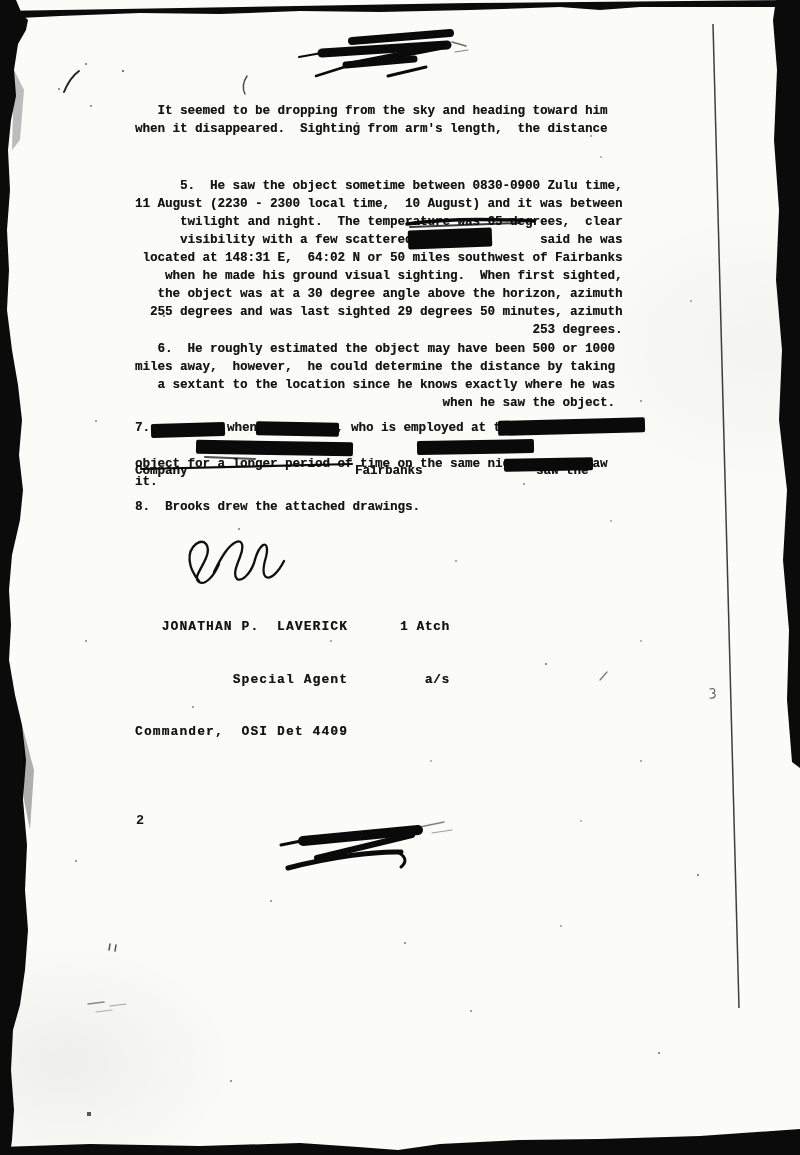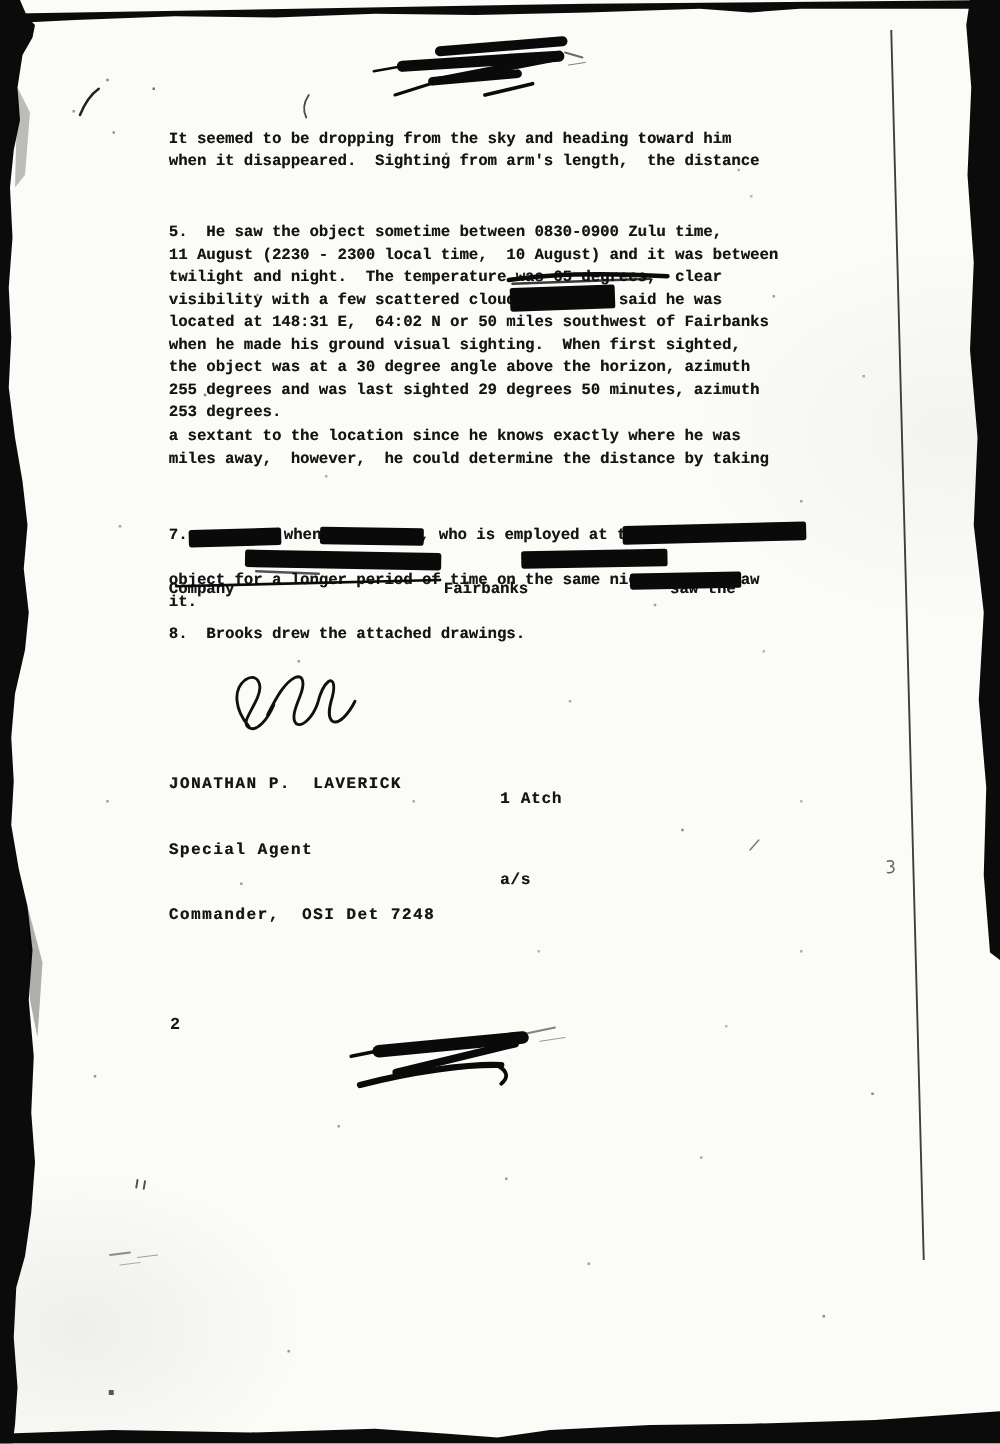--- a/index.html
+++ b/index.html
@@ -11,38 +11,38 @@
       #fbfbf8;
     font-family:"Liberation Mono","DejaVu Sans Mono",monospace;
     color:#141414;
   }
   .doc{position:absolute;inset:0;z-index:2;}
   .para{
     position:absolute;left:135px;font-size:12.5px;font-weight:700;
     line-height:18px;white-space:pre;letter-spacing:0;
     text-shadow:0.25px 0 0 rgba(0,0,0,.55);
   }
-  .ln{height:18px;}
+  .ln{height:18px;text-align:right;}
   .p7line{position:absolute;left:0;top:0;height:18px;width:800px;}
   .p7line span{
     position:absolute;top:0;font-size:12.5px;font-weight:700;white-space:pre;
     text-shadow:0.25px 0 0 rgba(0,0,0,.55);
   }
   .sigblock{
     position:absolute;left:135px;top:583px;font-size:12.8px;font-weight:700;
     line-height:17.5px;letter-spacing:1.2px;white-space:pre;
     text-shadow:0.3px 0 0 rgba(0,0,0,.6);
   }
   .sigblock .ln{height:17.5px;}
   .atchcol{
     position:absolute;left:400px;top:583px;font-size:12.8px;font-weight:700;
     line-height:17.5px;letter-spacing:0.6px;white-space:pre;
     text-shadow:0.3px 0 0 rgba(0,0,0,.6);
   }
-  .atchcol .ln{height:17.5px;margin-top:12px;}
+  .atchcol .ln{height:17.5px;}
   .pagenum{position:absolute;left:136px;top:813px;font-size:13.5px;font-weight:700;}
   .bar{position:absolute;background:#0a0a0a;border-radius:2px;z-index:5;}
   .artifacts{position:absolute;inset:0;z-index:6;pointer-events:none;}
   .specks{position:absolute;left:0;top:0;width:2px;height:2px;z-index:3;background:transparent;
     box-shadow:
       163px 315px 0 0 rgba(30,30,30,.55), 238px 528px 0 0 rgba(30,30,30,.45),
       545px 663px 0 0 rgba(30,30,30,.5),  618px 236px 0 0 rgba(30,30,30,.4),
       697px 874px 0 0 rgba(30,30,30,.5),  404px 942px 0 0 rgba(30,30,30,.45),
       658px 1052px 0 0 rgba(30,30,30,.5), 192px 706px 0 0 rgba(30,30,30,.4),
       523px 483px 0 0 rgba(30,30,30,.4),  356px 122px 0 0 rgba(30,30,30,.5),
@@ -67,21 +67,21 @@
 <div class="page">
 
   <div class="specks"></div>
 
   <main class="doc">
 
     <div class="para" style="top:102px"><div class="ln">It seemed to be dropping from the sky and heading toward him</div><div class="ln">when it disappeared.  Sighting from arm's length,  the distance</div></div>
 
     <div class="para" style="top:177px"><div class="ln">5.  He saw the object sometime between 0830-0900 Zulu time,</div><div class="ln">11 August (2230 - 2300 local time,  10 August) and it was between</div><div class="ln">twilight and night.  The temperature was 65 degrees,  clear</div><div class="ln">visibility with a few scattered clouds.         said he was</div><div class="ln">located at 148:31 E,  64:02 N or 50 miles southwest of Fairbanks</div><div class="ln">when he made his ground visual sighting.  When first sighted,</div><div class="ln">the object was at a 30 degree angle above the horizon, azimuth</div><div class="ln">255 degrees and was last sighted 29 degrees 50 minutes, azimuth</div><div class="ln">253 degrees.</div></div>
 
-    <div class="para" style="top:340px"><div class="ln">a sextant to the location since he knows exactly where he was</div><div class="ln">miles away,  however,  he could determine the distance by taking</div></div>
+    <div class="para" style="top:340px"><div class="ln">6.  He roughly estimated the object may have been 500 or 1000</div><div class="ln">miles away,  however,  he could determine the distance by taking</div><div class="ln">a sextant to the location since he knows exactly where he was</div><div class="ln">when he saw the object.</div></div>
 
     <div class="p7line" style="top:421px">
       <span style="left:135px">7.</span>
       <span style="left:227px">when</span>
       <span style="left:336px">, who is employed at th</span>
     </div>
     <div class="p7line" style="top:464px">
       <span style="left:135px">Company</span>
       <span style="left:355px">Fairbanks</span>
       <span style="left:536px">saw the</span>
@@ -92,21 +92,21 @@
     </div>
     <div class="p7line" style="top:475px">
       <span style="left:135px">it.</span>
     </div>
 
     <div class="para" style="top:498px">8.  Brooks drew the attached drawings.</div>
 
     <div class="sigblock">
       <div class="ln">JONATHAN P.  LAVERICK</div>
       <div class="ln">Special Agent</div>
-      <div class="ln">Commander,  OSI Det 7248</div>
+      <div class="ln">Commander,  OSI Det 4409</div>
     </div>
 
     <div class="atchcol">
       <div class="ln">1 Atch</div>
       <div class="ln">a/s</div>
     </div>
 
     <div class="pagenum">2</div>
   </main>
 

